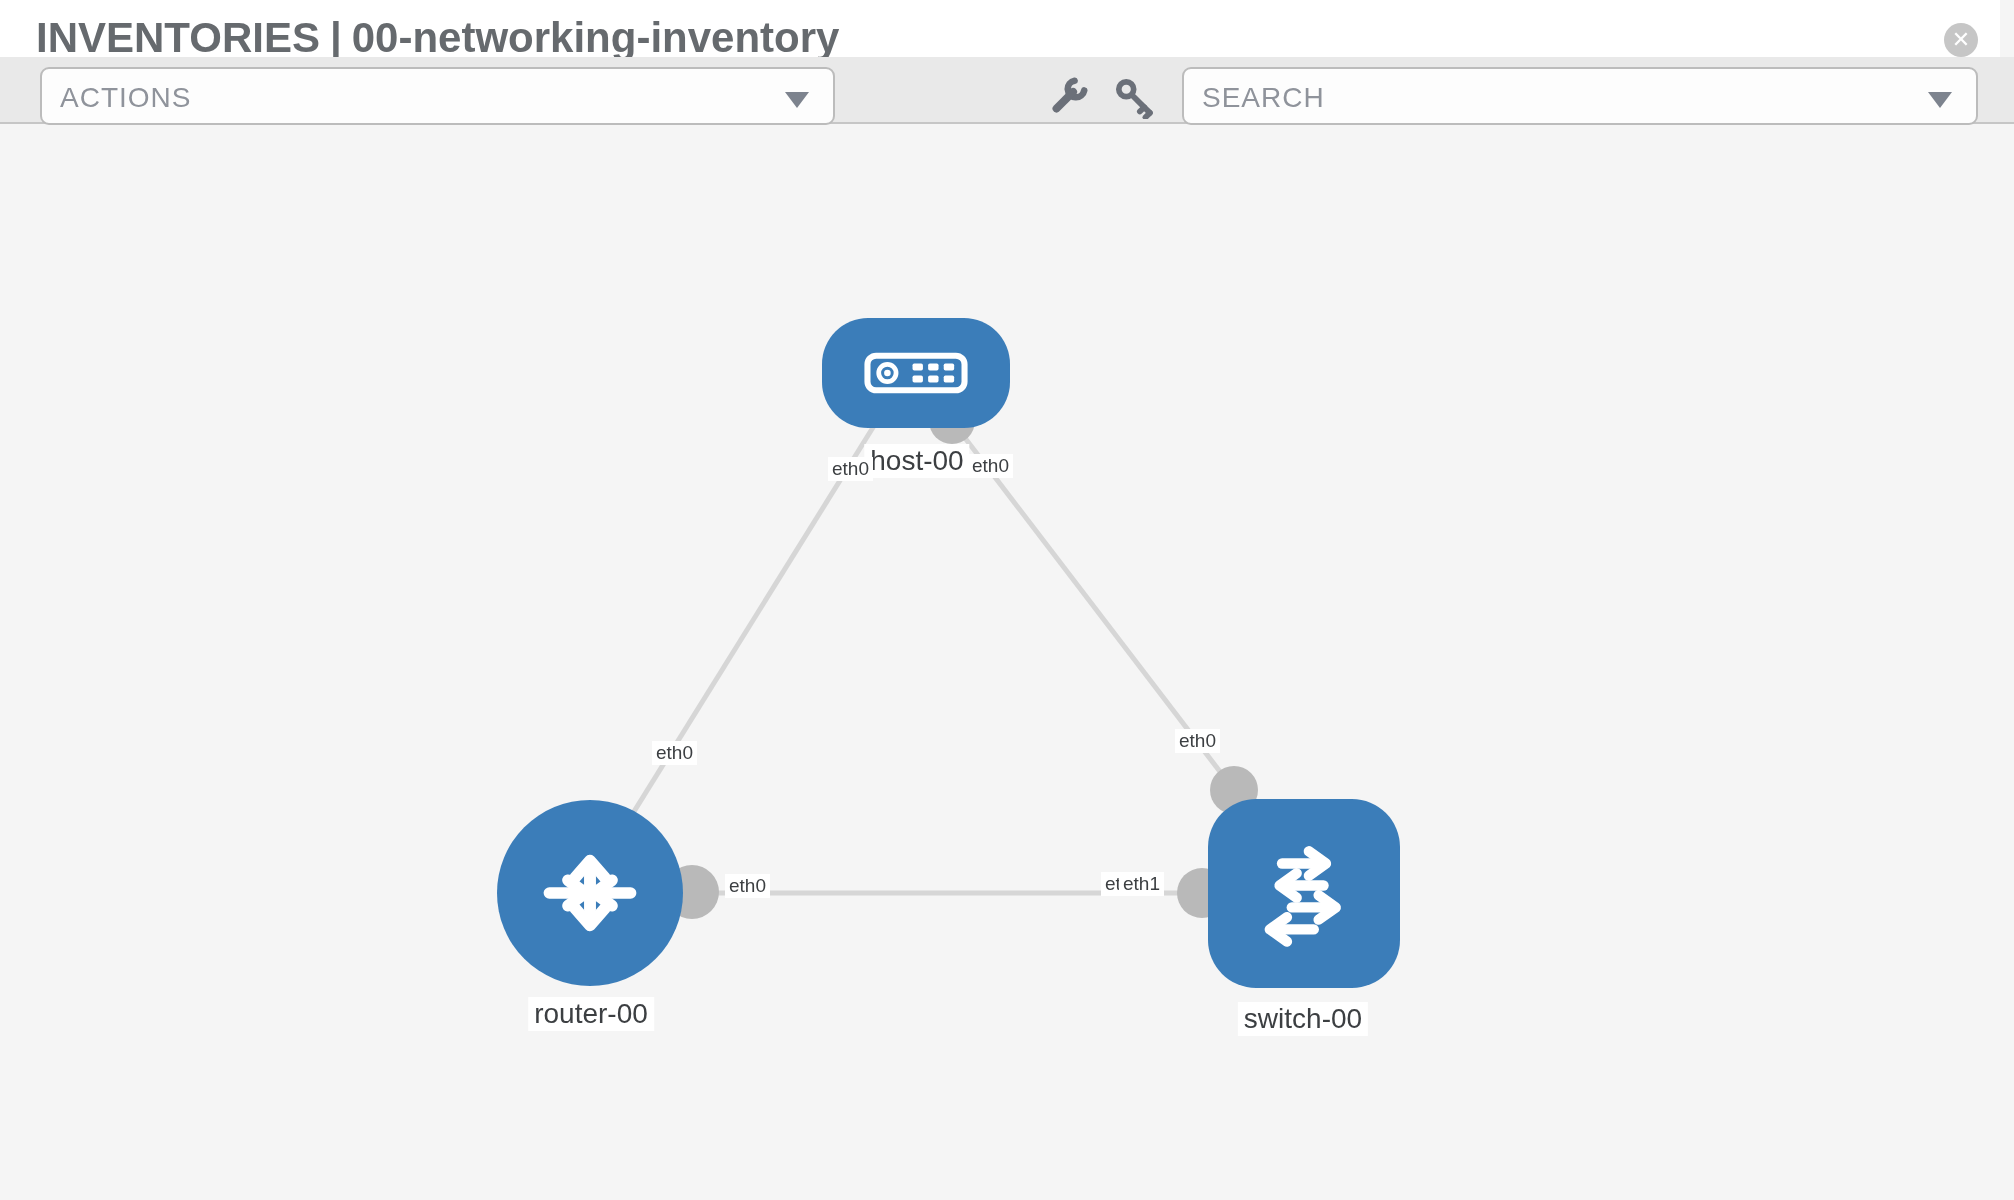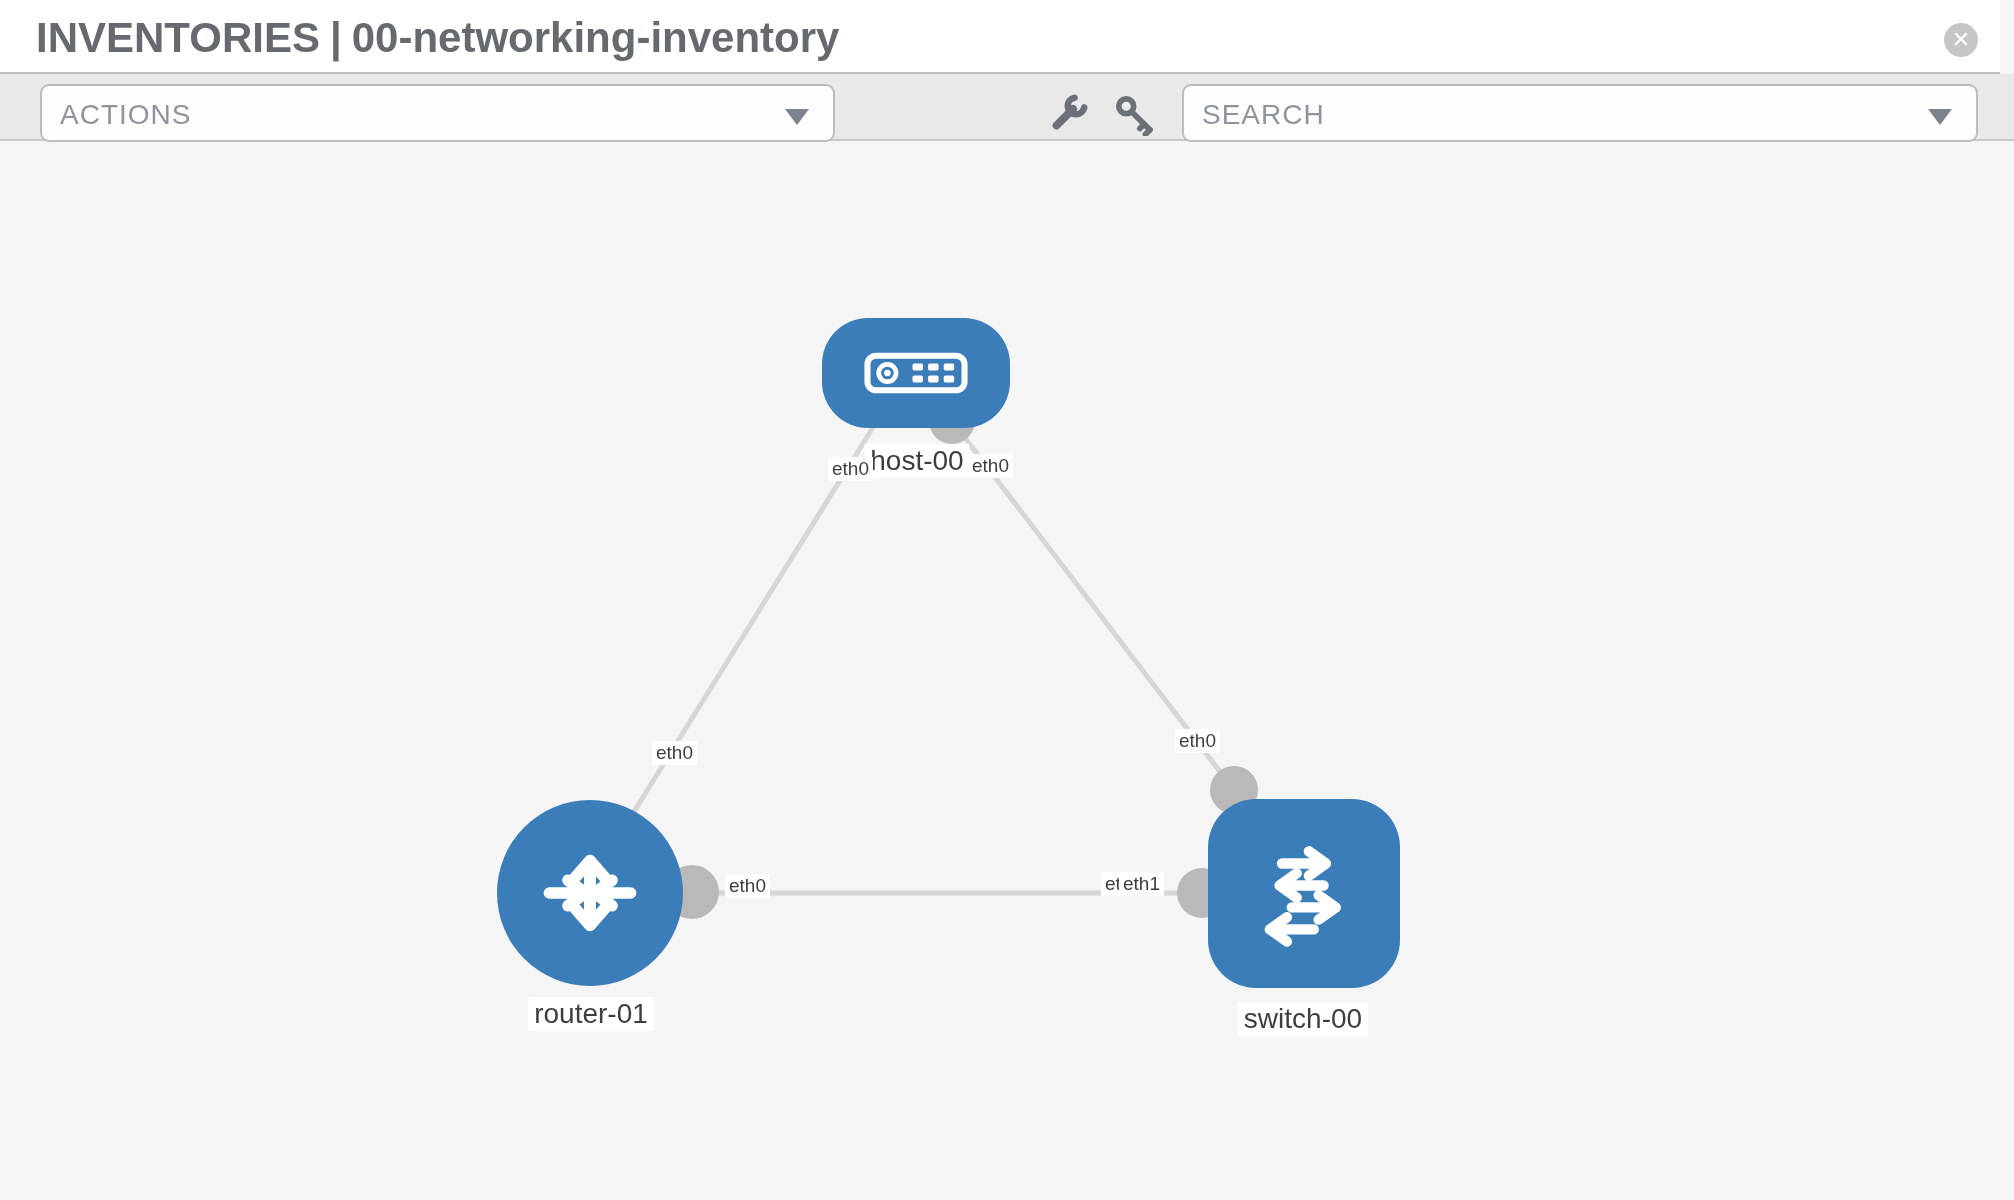--- a/index.html
+++ b/index.html
@@ -10,21 +10,21 @@
   .header{position:absolute;left:0;top:0;width:2000px;height:74px;background:#ffffff;
           border-bottom:2px solid #bdbdbd;box-sizing:border-box;}
   .title{position:absolute;left:36px;top:14px;font-size:42px;font-weight:700;color:#666a6e;
          letter-spacing:0px;white-space:nowrap;}
   .title .sep{padding:0 10px;}
   .close-btn{position:absolute;left:1944px;top:23px;width:34px;height:34px;border-radius:50%;
              background:#c6c6c6;color:#ffffff;font-size:22px;font-weight:700;line-height:34px;
              text-align:center;cursor:pointer;user-select:none;}
 
   
-  .toolbar{position:absolute;left:0;top:74px;width:2014px;height:67px;background:#e9e9e9;
+  .toolbar{position:absolute;left:0;top:57px;width:2014px;height:67px;background:#e9e9e9;
            border-bottom:2px solid #c6c6c6;box-sizing:border-box;}
   .select-box{position:absolute;top:10px;height:58px;background:#fdfdfd;border:2px solid #bcbcbc;
               border-radius:9px;box-sizing:border-box;cursor:pointer;}
   .select-box .ph{position:absolute;left:18px;top:13px;font-size:28px;color:#8f939b;letter-spacing:1px;}
   .caret{position:absolute;right:24px;top:23px;width:0;height:0;
          border-left:12px solid transparent;border-right:12px solid transparent;
          border-top:16px solid #7d838e;}
   .tool-icon{position:absolute;top:20px;width:42px;height:42px;cursor:pointer;}
 
   
@@ -130,21 +130,21 @@
             <path d="M44 33 L30 43 L44 53"></path>
           <path d="M40 61 L70 61"></path>
             <path d="M62 51 L76 61 L62 71"></path>
           <path d="M58 79 L28 79"></path>
             <path d="M36 69 L22 79 L36 89"></path>
         </g>
       </svg>
     </div>
 
     <div class="node-label" style="left:917px;top:287px;">host-00</div>
-    <div class="node-label" style="left:591px;top:840px;">router-01</div>
+    <div class="node-label" style="left:591px;top:840px;">router-00</div>
     <div class="node-label" style="left:1303px;top:845px;">switch-00</div>
 
     <div class="if-label" style="left:828px;top:300px;">eth0</div>
     <div class="if-label" style="left:652px;top:584px;">eth0</div>
     <div class="if-label" style="left:968px;top:297px;">eth0</div>
     <div class="if-label" style="left:1175px;top:572px;">eth0</div>
     <div class="if-label" style="left:725px;top:717px;">eth0</div>
     <div class="if-label" style="left:1101px;top:715px;">eth1</div>
     <div class="if-label" style="left:1119px;top:715px;">eth1</div>
 

